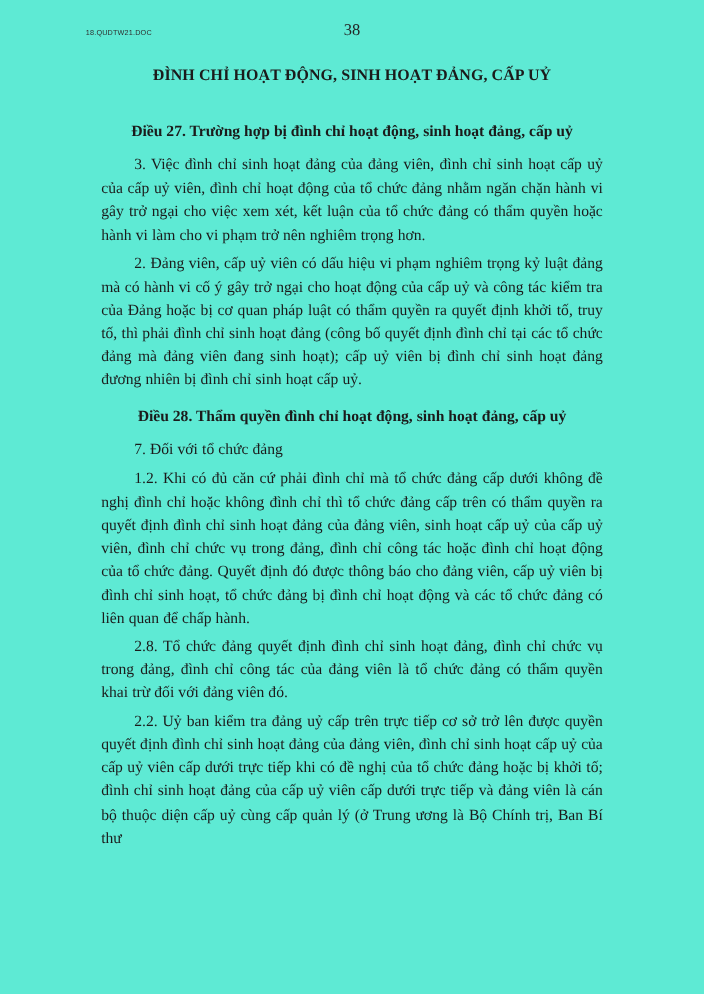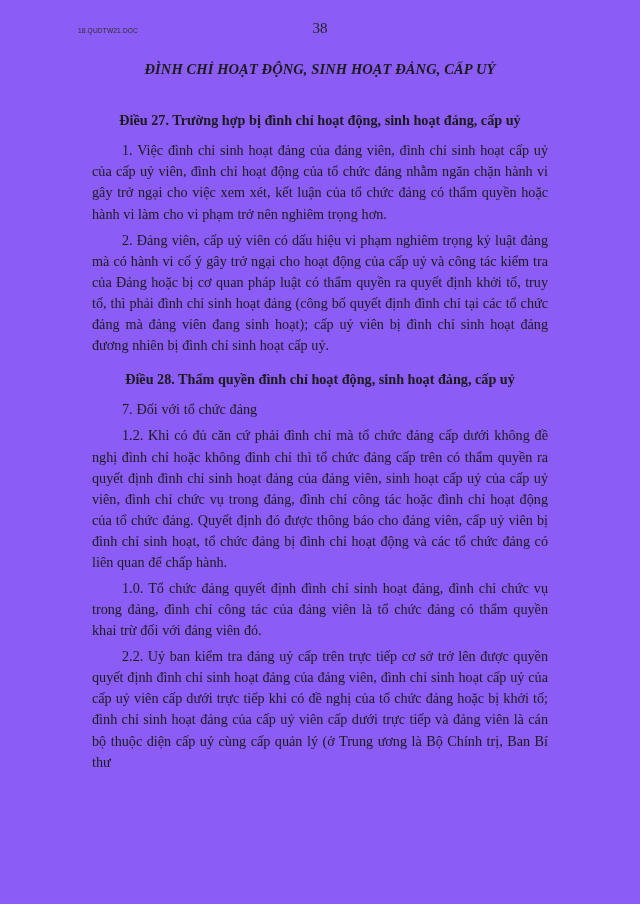--- a/index.html
+++ b/index.html
@@ -14,21 +14,21 @@
     overflow: hidden;
     font-family: "Liberation Serif", "DejaVu Serif", serif;
     color: #1b1b1b;
     -webkit-font-smoothing: antialiased;
   }
 
   .page {
     position: relative;
     width: 640px;
     height: 904px;
-    background: #8b5cf6;
+    background: #5eead4;
     box-sizing: border-box;
   }
 
   
   .running-head {
     position: absolute;
     top: 27px;
     left: 78px;
     font-family: "Liberation Sans", "DejaVu Sans", sans-serif;
     font-size: 6.6px;
@@ -63,21 +63,20 @@
     font-weight: bold;
     line-height: 1.45;
     margin: 0;
   }
   .chapter-title {
     font-size: 14.5px;
     font-weight: bold;
     line-height: 1.45;
     margin: 1px 0 0 0;
     letter-spacing: 0.1px;
-    font-style: italic;
   }
 
   .article-heading {
     font-size: 14.2px;
     font-weight: bold;
     text-align: center;
     margin: 0 0 9px 0;
     line-height: 1.5;
   }
   .article-heading.spaced-above {
@@ -108,24 +107,24 @@
   <div class="folio">38</div>
 
   <div class="column">
 
     <div class="chapter-block">
       <p class="chapter-title">ĐÌNH CHỈ HOẠT ĐỘNG, SINH HOẠT ĐẢNG, CẤP UỶ</p>
     </div>
 
     <h2 class="article-heading">Điều 27. Trường hợp bị đình chỉ hoạt động, sinh hoạt đảng, cấp uỷ</h2>
 
-    <p class="body-text">1. Việc đình chỉ sinh hoạt đảng của đảng viên, đình chỉ sinh hoạt cấp uỷ của cấp uỷ viên, đình chỉ hoạt động của tổ chức đảng nhằm ngăn chặn hành vi gây trở ngại cho việc xem xét, kết luận của tổ chức đảng có thẩm quyền hoặc hành vi làm cho vi phạm trở nên nghiêm trọng hơn.</p>
+    <p class="body-text">3. Việc đình chỉ sinh hoạt đảng của đảng viên, đình chỉ sinh hoạt cấp uỷ của cấp uỷ viên, đình chỉ hoạt động của tổ chức đảng nhằm ngăn chặn hành vi gây trở ngại cho việc xem xét, kết luận của tổ chức đảng có thẩm quyền hoặc hành vi làm cho vi phạm trở nên nghiêm trọng hơn.</p>
     <p class="body-text">2. Đảng viên, cấp uỷ viên có dấu hiệu vi phạm nghiêm trọng kỷ luật đảng mà có hành vi cố ý gây trở ngại cho hoạt động của cấp uỷ và công tác kiểm tra của Đảng hoặc bị cơ quan pháp luật có thẩm quyền ra quyết định khởi tố, truy tố, thì phải đình chỉ sinh hoạt đảng (công bố quyết định đình chỉ tại các tổ chức đảng mà đảng viên đang sinh hoạt); cấp uỷ viên bị đình chỉ sinh hoạt đảng đương nhiên bị đình chỉ sinh hoạt cấp uỷ.</p>
 
     <h2 class="article-heading spaced-above">Điều 28. Thẩm quyền đình chỉ hoạt động, sinh hoạt đảng, cấp uỷ</h2>
 
     <p class="body-text">7. Đối với tổ chức đảng</p>
     <p class="body-text">1.2. Khi có đủ căn cứ phải đình chỉ mà tổ chức đảng cấp dưới không đề nghị đình chỉ hoặc không đình chỉ thì tổ chức đảng cấp trên có thẩm quyền ra quyết định đình chỉ sinh hoạt đảng của đảng viên, sinh hoạt cấp uỷ của cấp uỷ viên, đình chỉ chức vụ trong đảng, đình chỉ công tác hoặc đình chỉ hoạt động của tổ chức đảng. Quyết định đó được thông báo cho đảng viên, cấp uỷ viên bị đình chỉ sinh hoạt, tổ chức đảng bị đình chỉ hoạt động và các tổ chức đảng có liên quan để chấp hành.</p>
-    <p class="body-text">1.0. Tổ chức đảng quyết định đình chỉ sinh hoạt đảng, đình chỉ chức vụ trong đảng, đình chỉ công tác của đảng viên là tổ chức đảng có thẩm quyền khai trừ đối với đảng viên đó.</p>
+    <p class="body-text">2.8. Tổ chức đảng quyết định đình chỉ sinh hoạt đảng, đình chỉ chức vụ trong đảng, đình chỉ công tác của đảng viên là tổ chức đảng có thẩm quyền khai trừ đối với đảng viên đó.</p>
     <p class="body-text">2.2. Uỷ ban kiểm tra đảng uỷ cấp trên trực tiếp cơ sở trở lên được quyền quyết định đình chỉ sinh hoạt đảng của đảng viên, đình chỉ sinh hoạt cấp uỷ của cấp uỷ viên cấp dưới trực tiếp khi có đề nghị của tổ chức đảng hoặc bị khởi tố; đình chỉ sinh hoạt đảng của cấp uỷ viên cấp dưới trực tiếp và đảng viên là cán bộ thuộc diện cấp uỷ cùng cấp quản lý (ở Trung ương là Bộ Chính trị, Ban Bí thư</p>
 
   </div>
 </div>
 
 </body></html>

